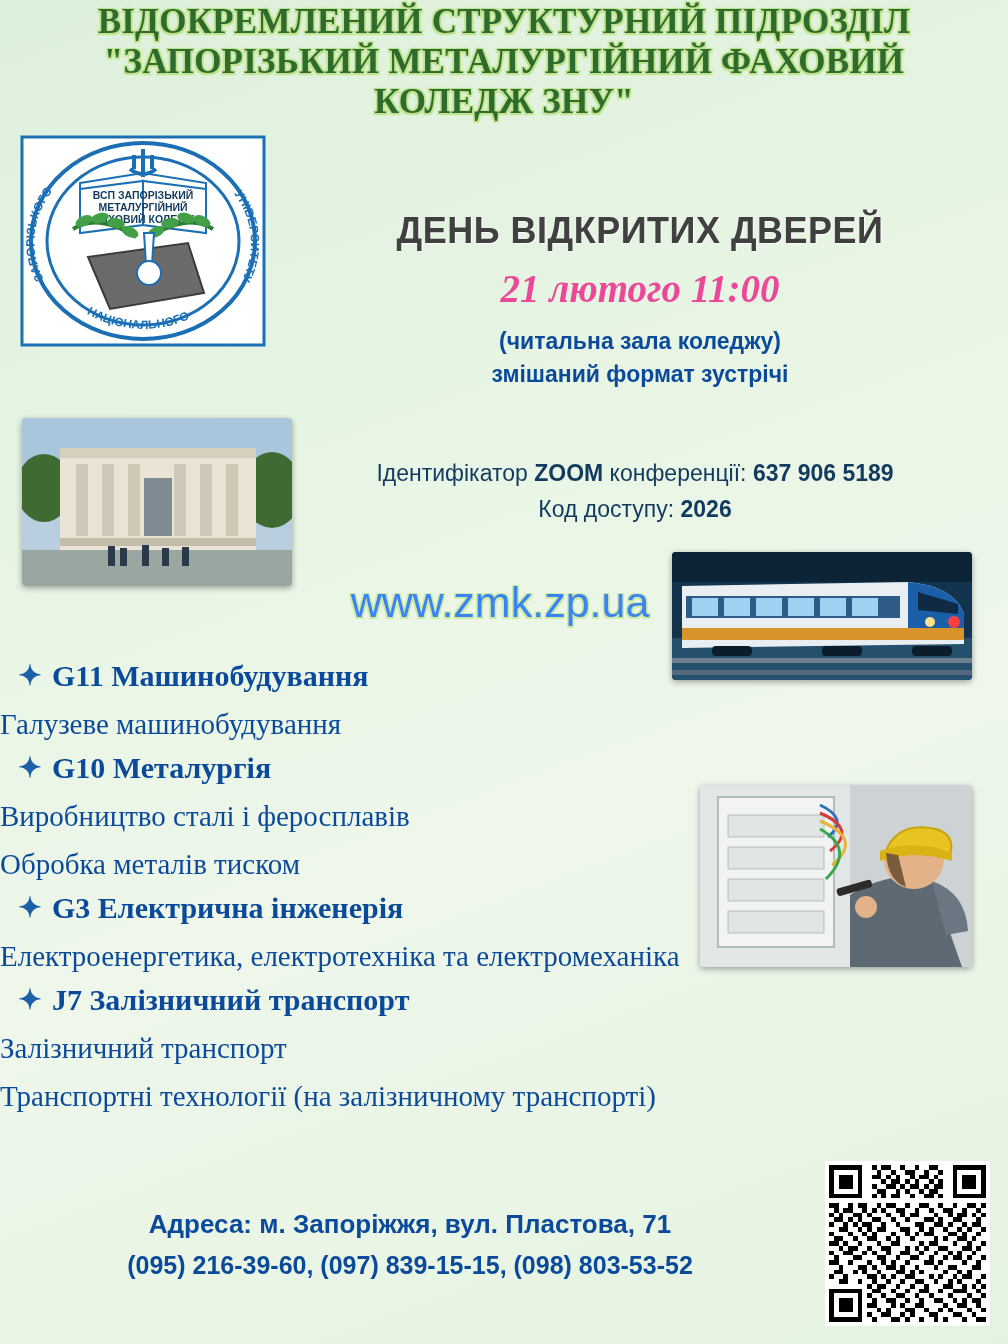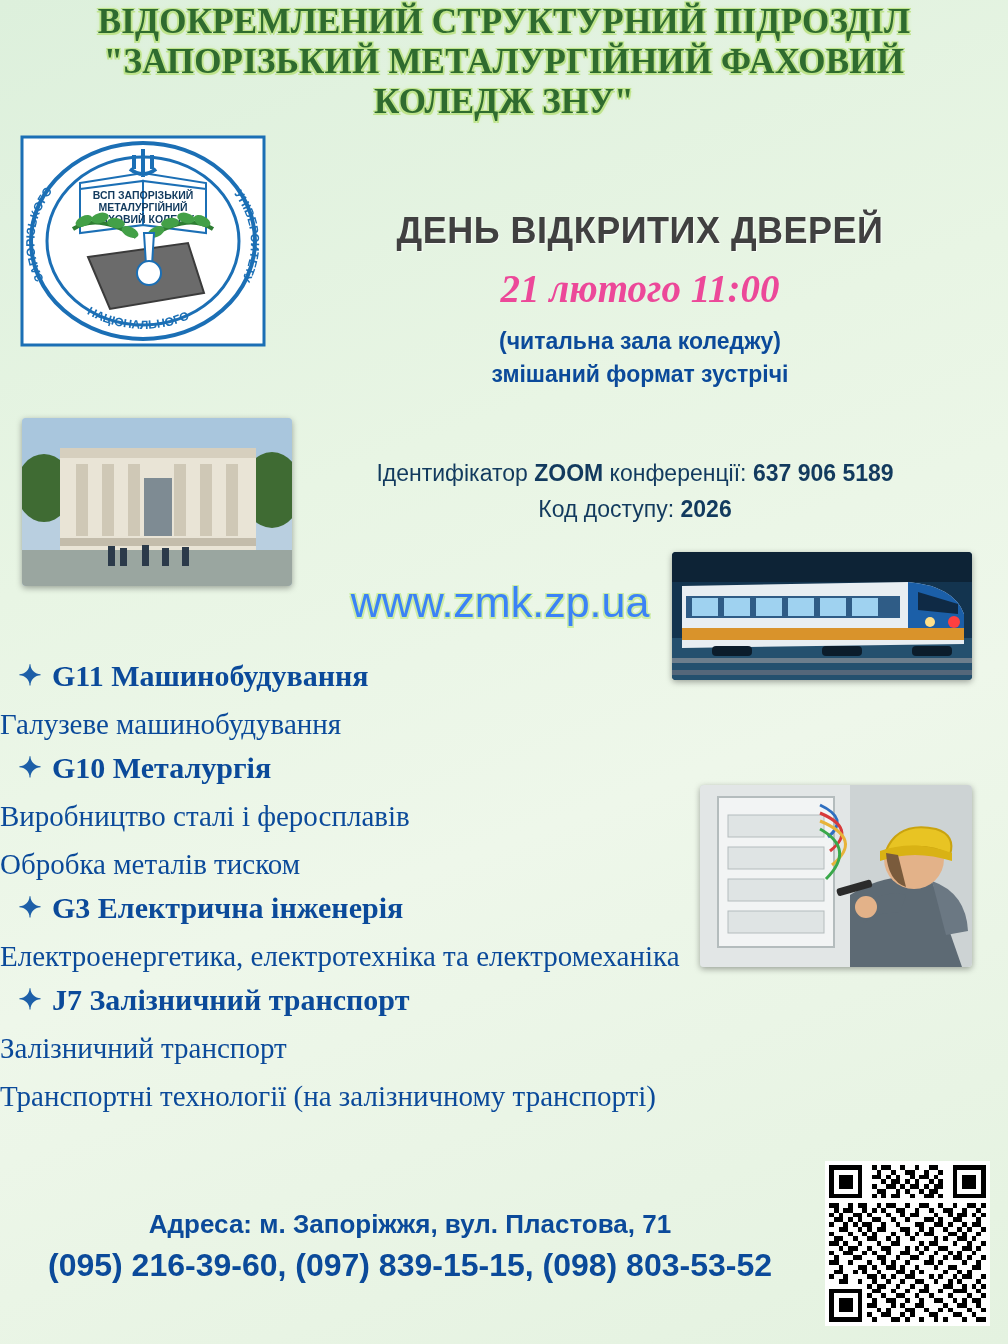--- a/index.html
+++ b/index.html
@@ -164,21 +164,21 @@
     position: absolute;
     left: 0;
     top: 1205px;
     width: 790px;
     text-align: center;
     color: #0b4a9a;
     font-weight: bold;
     margin-left: 15px;
   }
   .footer-line { font-size: 26px; line-height: 38px; }
-  .footer-phones { font-size: 32px; line-height: 40px; margin-top: 2px; }
+  .footer-phones { font-size: 25px; line-height: 40px; margin-top: 2px; }
 
   .qr {
     position: absolute;
     right: 18px;
     bottom: 18px;
     width: 165px;
     height: 165px;
     background: #ffffff;
     padding: 4px;
     box-sizing: border-box;

